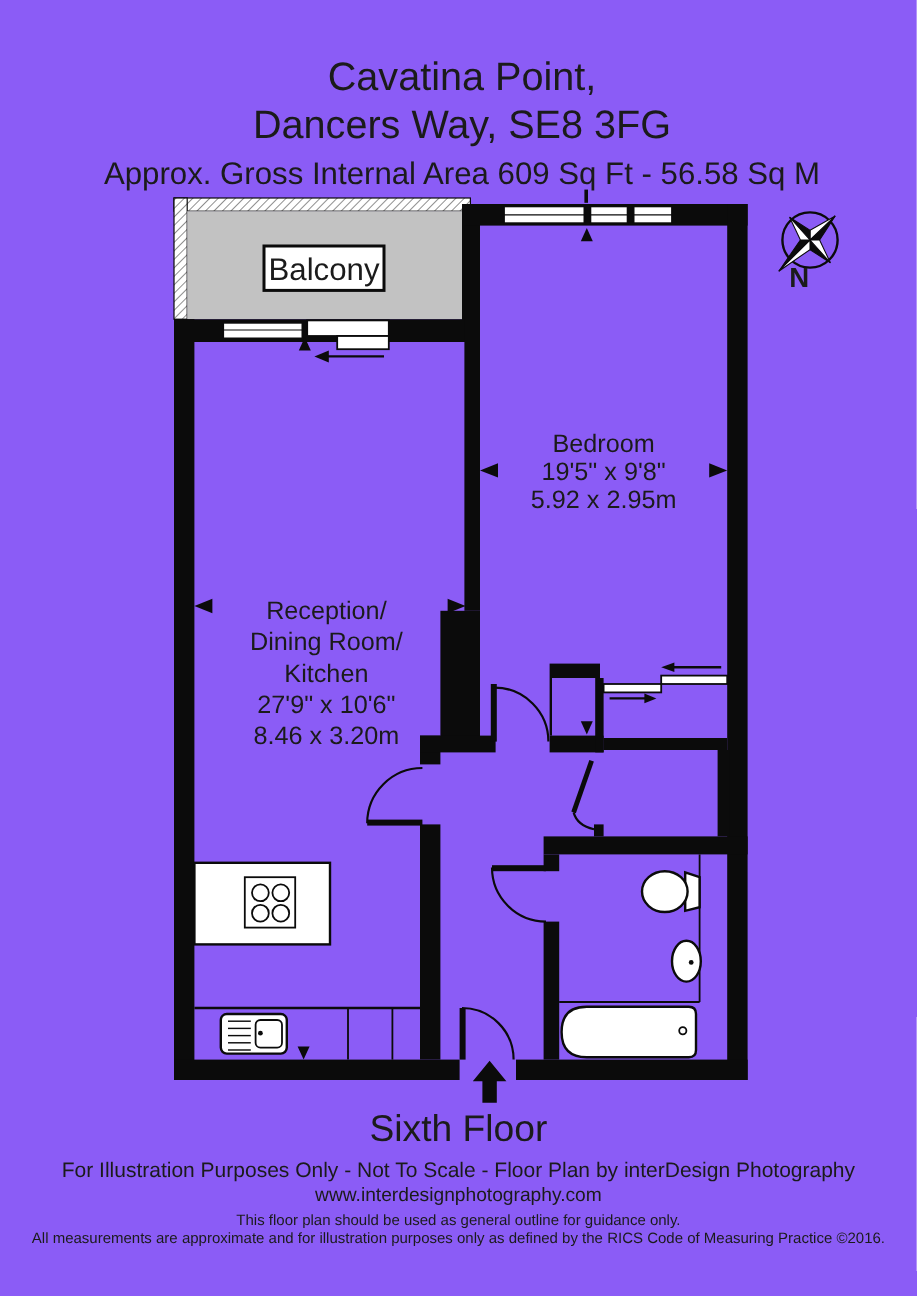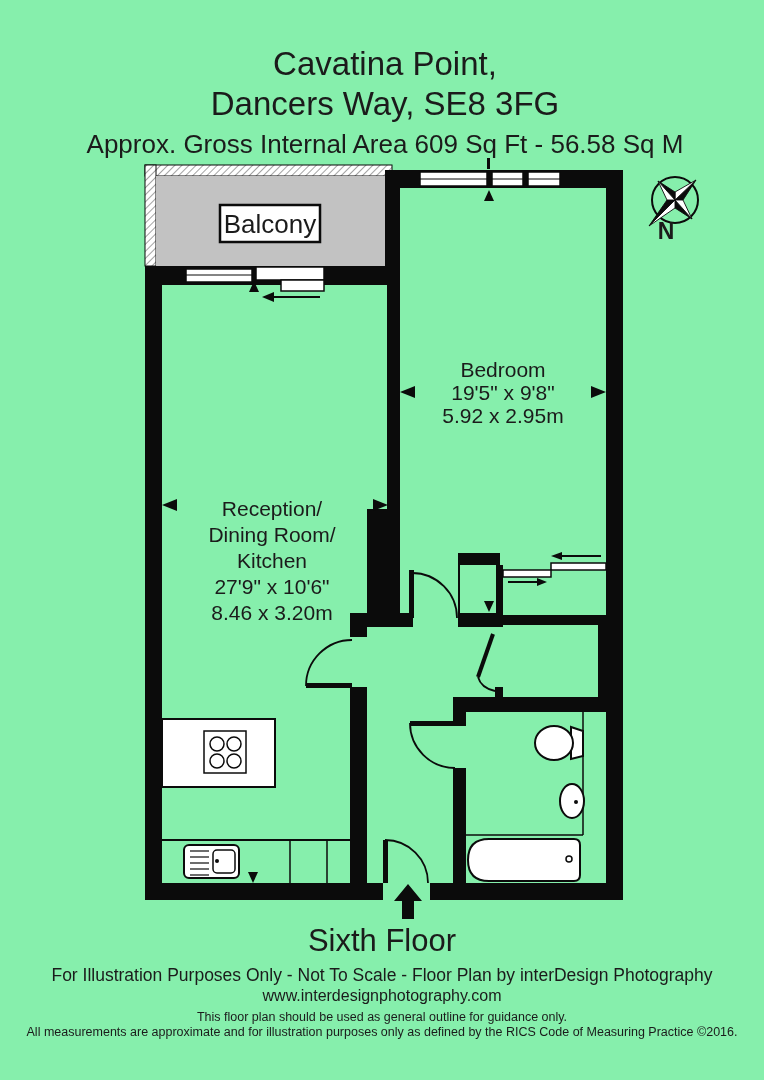--- a/index.html
+++ b/index.html
@@ -1,17 +1,17 @@
 <!DOCTYPE html>
 <html><head>
 <meta charset="utf-8">
 <style>
   html,body{margin:0;padding:0;background:#ffffff;}
   #screen{
-    position:relative;width:764px;height:1080px;background:#86efac;
+    position:relative;width:764px;height:1080px;background:#8b5cf6;
     font-family:"Liberation Sans", sans-serif;overflow:hidden;
   }
   #plan-svg{position:absolute;left:0;top:0;}
   text{fill:#1b1b1b;}
   .t-title{font-size:33px;}
   .t-area{font-size:26px;}
   .t-room{font-size:21px;}
   .t-balcony{font-size:26px;}
   .t-floor{font-size:31px;}
   .t-north{font-size:23px;font-weight:bold;}

